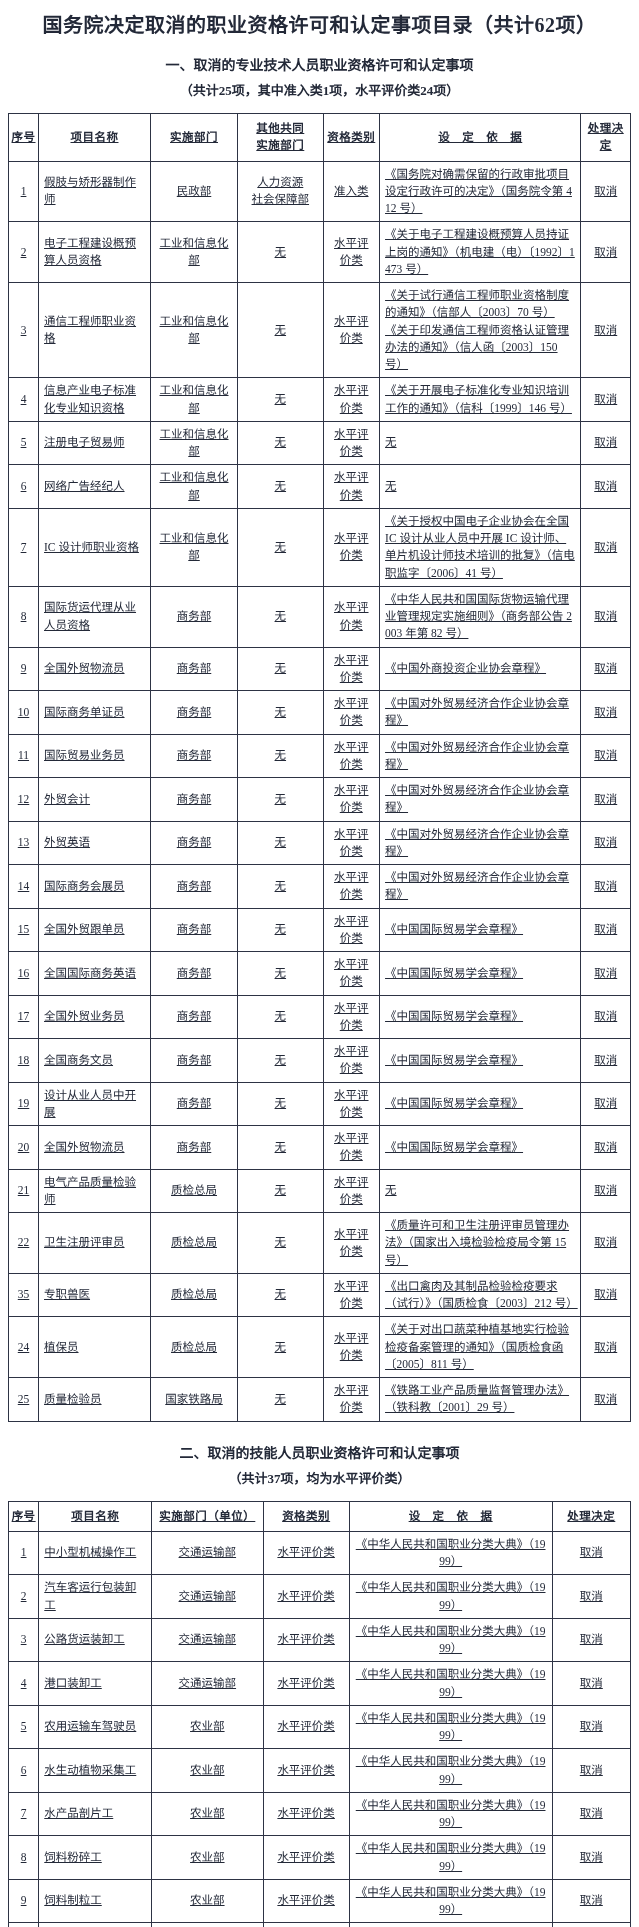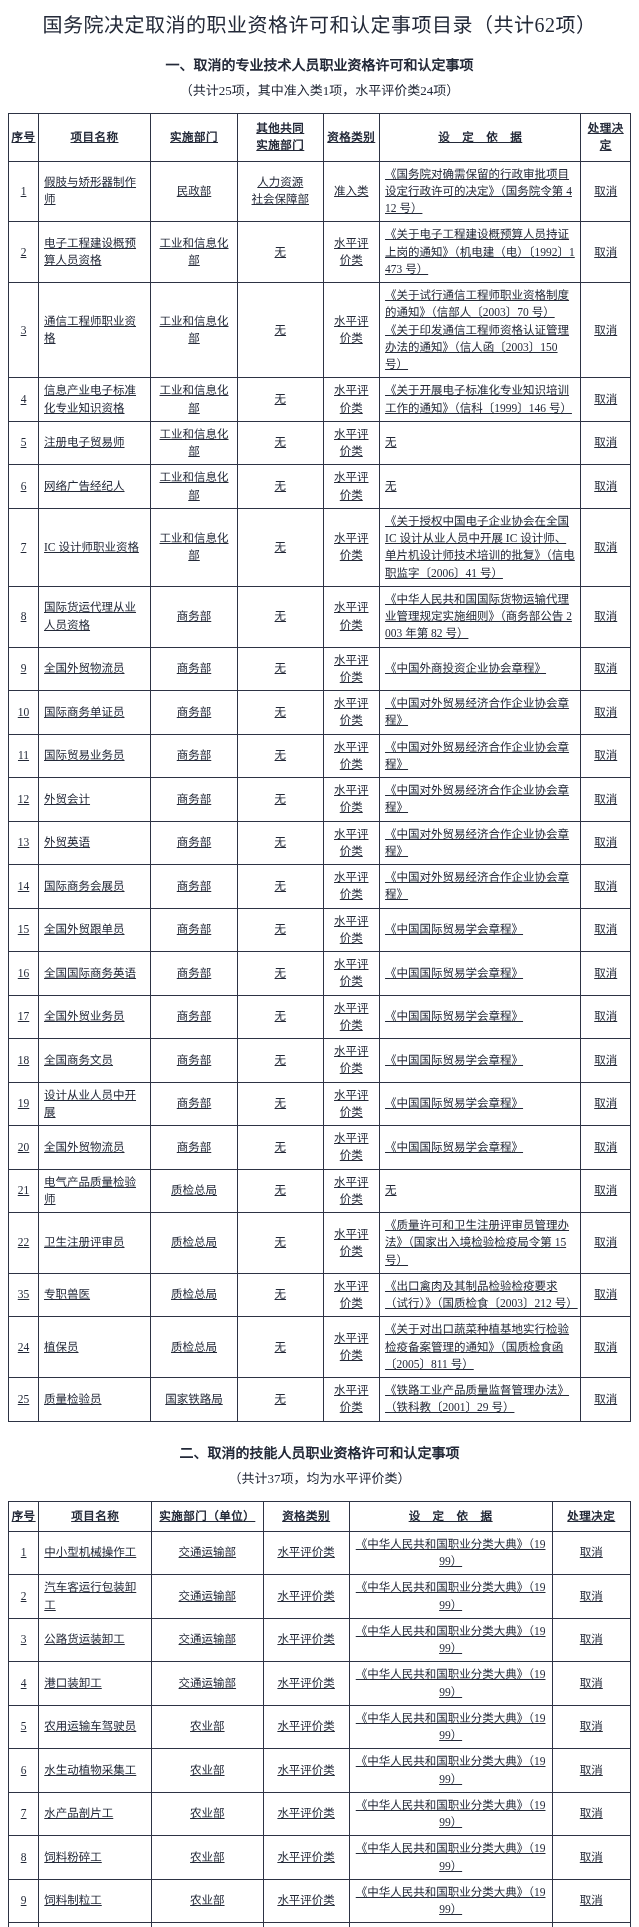--- a/index.html
+++ b/index.html
@@ -11,35 +11,35 @@
     width: 639px;
     color: #232938;
     font-family: "Liberation Serif", serif;
   }
   .doc {
     padding: 6px 8px 12px 8px;
   }
   .doc-title {
     text-align: center;
     font-size: 20px;
-    font-weight: normal;
+    font-weight: bold;
     margin: 6px 0 16px 0;
     letter-spacing: 0.5px;
     line-height: 1.3;
   }
   .section-heading {
     text-align: center;
     font-size: 14px;
     font-weight: bold;
     margin: 14px 0 6px 0;
   }
   .section-subheading {
     text-align: center;
     font-size: 13px;
-    font-weight: normal;
+    font-weight: bold;
     margin: 0 0 14px 0;
   }
   table.qual-table {
     width: 100%;
     border-collapse: collapse;
     table-layout: fixed;
     margin: 0 0 20px 0;
     text-decoration: underline;
   }
   .qual-table th, .qual-table td {

